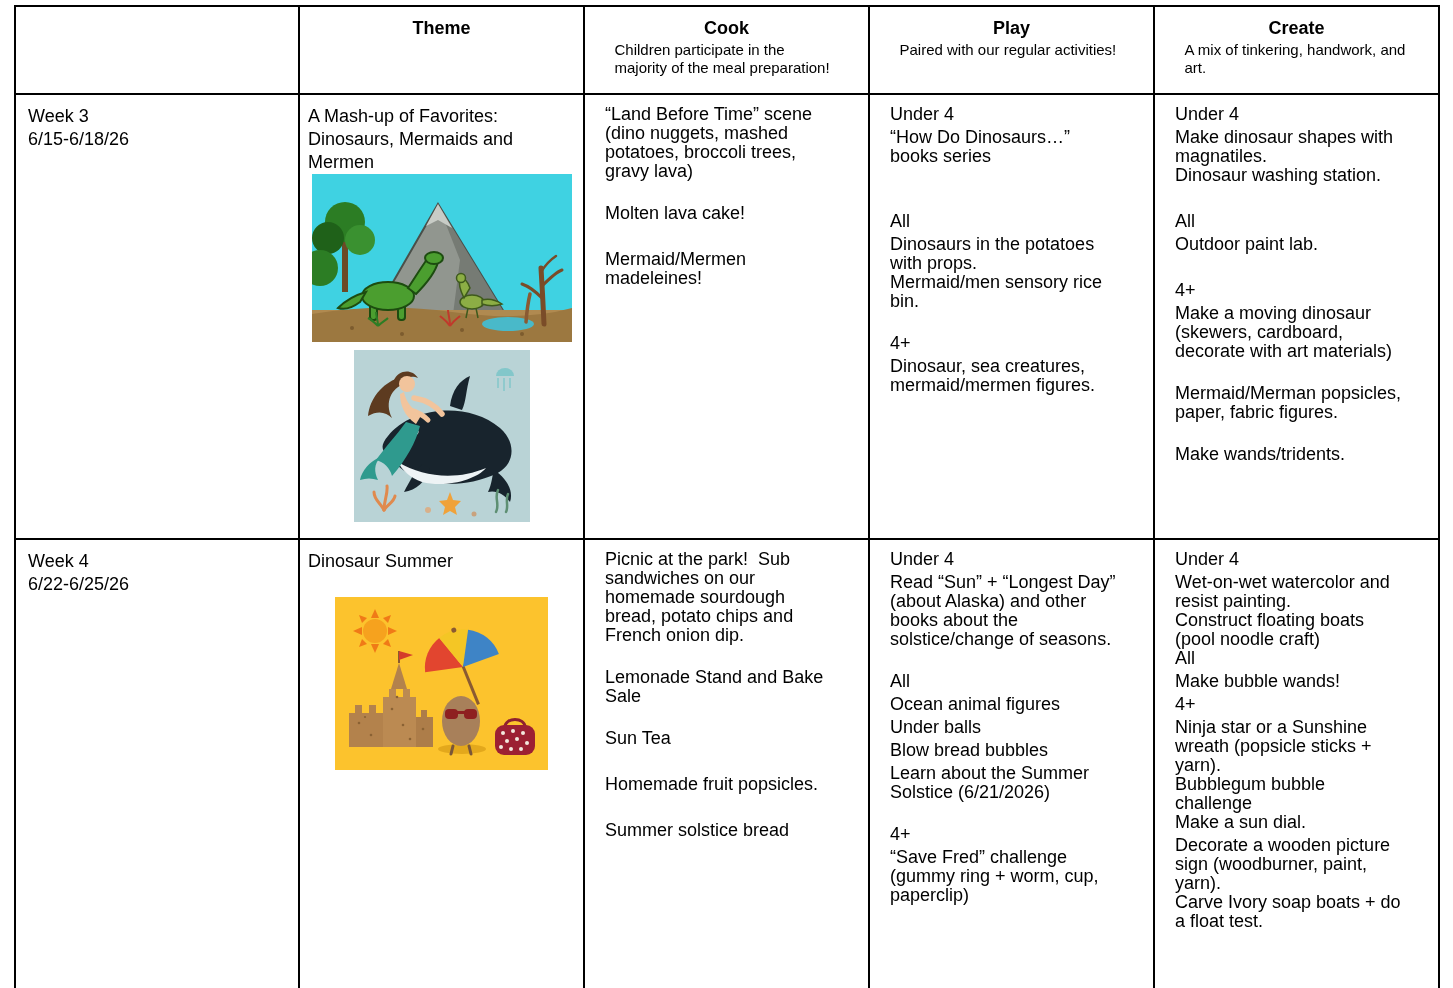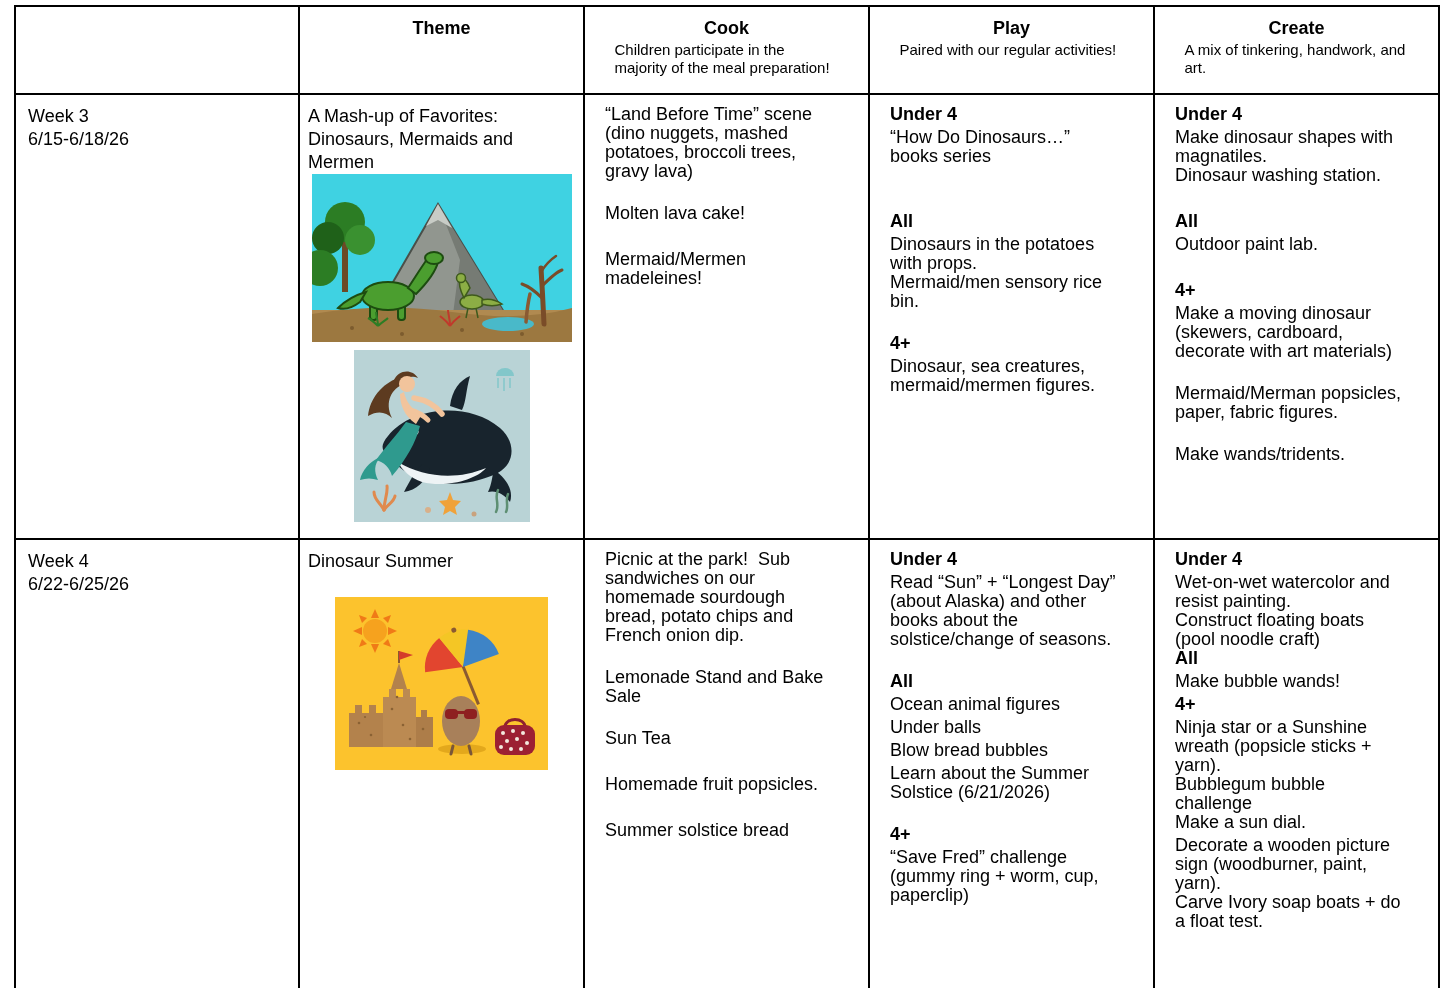--- a/index.html
+++ b/index.html
@@ -30,21 +30,21 @@
 
   .theme-cell { padding: 10px 8px; text-align: left; }
   .theme-title { font-size: 18px; line-height: 23px; }
   .theme-img { display: block; margin: 0 auto; }
   .theme-img.first { margin-top: 0px; }
   .theme-img.second { margin-top: 8px; }
   .theme-img.single { margin-top: 24px; }
 
   .text-cell { padding: 10px 32px 0 13px; font-size: 18px; }
   .para { line-height: 19px; min-height: 23px; white-space: pre-wrap; margin-left: 7px; }
-  .para.bold { font-weight: bold; }
+  .para.bold { font-weight: normal; }
 </style>
 </head>
 <body>
 
 <div class="page">
   <table class="schedule">
     <colgroup>
       <col style="width:284px">
         <col style="width:285px">
         <col style="width:285px">

